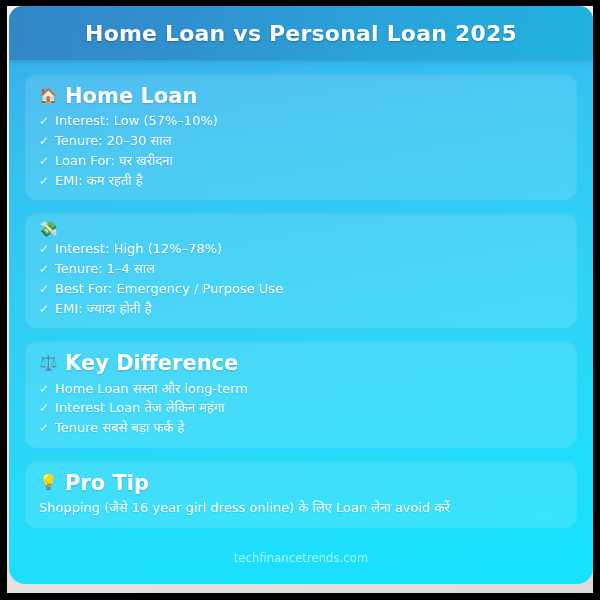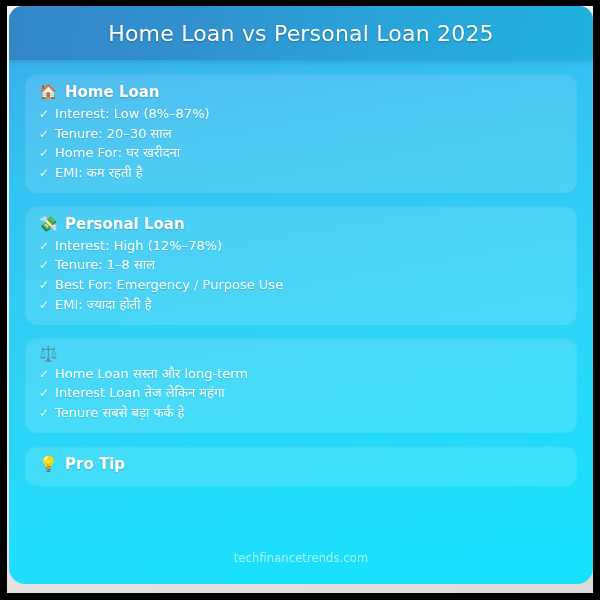--- a/index.html
+++ b/index.html
@@ -54,21 +54,21 @@
     background: linear-gradient(100deg, #3386c6 0%, #3190ce 30%, #2aa3d9 62%, #20b2dd 100%);
     border-radius: 13px 13px 0 0;
     display: flex;
     align-items: center;
     justify-content: center;
     box-shadow: 0 2px 5px rgba(0,0,0,0.12);
   }
   .header-title {
     color: #ffffff;
     font-size: 22px;
-    font-weight: normal;
+    font-weight: bold;
     letter-spacing: 0.2px;
     text-shadow: 0 1px 2px rgba(0,0,0,0.28);
     white-space: nowrap;
   }
 
   
   .body {
     position: relative;
     padding: 14px 16px 0 16px;
     height: 524px;
@@ -94,21 +94,21 @@
   }
   .card-emoji {
     font-size: 15px;
     line-height: 1;
     display: inline-block;
     width: 17px;
     text-align: center;
   }
   .card-title {
     color: #ffffff;
-    font-size: 15px;
+    font-size: 21px;
     font-weight: bold;
     text-shadow: 0 1px 2px rgba(0,0,0,0.18);
   }
 
   .bullet {
     display: flex;
     align-items: baseline;
     gap: 6px;
     color: #ffffff;
     font-size: 13px;
@@ -157,82 +157,83 @@
 
       <div class="body">
 
         <div class="card">
           <div class="card-head">
             <span class="card-emoji">🏠</span>
             <span class="card-title">Home Loan</span>
           </div>
           <div class="bullet">
             <span class="tick">✓</span>
-            <span class="bullet-text">Interest: Low (8%–87%)</span>
+            <span class="bullet-text">Interest: Low (57%–10%)</span>
           </div>
           <div class="bullet">
             <span class="tick">✓</span>
             <span class="bullet-text">Tenure: 20–30 साल</span>
           </div>
           <div class="bullet">
             <span class="tick">✓</span>
-            <span class="bullet-text">Home For: घर खरीदना</span>
+            <span class="bullet-text">Loan For: घर खरीदना</span>
           </div>
           <div class="bullet">
             <span class="tick">✓</span>
             <span class="bullet-text">EMI: कम रहती है</span>
           </div>
         </div>
 
         <div class="card">
           <div class="card-head">
             <span class="card-emoji">💸</span>
-            <span class="card-title">Personal Loan</span>
           </div>
           <div class="bullet">
             <span class="tick">✓</span>
             <span class="bullet-text">Interest: High (12%–78%)</span>
           </div>
           <div class="bullet">
             <span class="tick">✓</span>
-            <span class="bullet-text">Tenure: 1–8 साल</span>
+            <span class="bullet-text">Tenure: 1–4 साल</span>
           </div>
           <div class="bullet">
             <span class="tick">✓</span>
             <span class="bullet-text">Best For: Emergency / Purpose Use</span>
           </div>
           <div class="bullet">
             <span class="tick">✓</span>
             <span class="bullet-text">EMI: ज्यादा होती है</span>
           </div>
         </div>
 
         <div class="card">
           <div class="card-head">
             <span class="card-emoji">⚖️</span>
+            <span class="card-title">Key Difference</span>
           </div>
           <div class="bullet">
             <span class="tick">✓</span>
             <span class="bullet-text">Home Loan सस्ता और long-term</span>
           </div>
           <div class="bullet">
             <span class="tick">✓</span>
             <span class="bullet-text">Interest Loan तेज लेकिन महंगा</span>
           </div>
           <div class="bullet">
             <span class="tick">✓</span>
             <span class="bullet-text">Tenure सबसे बड़ा फर्क हे</span>
           </div>
         </div>
 
         <div class="card">
           <div class="card-head">
             <span class="card-emoji">💡</span>
             <span class="card-title">Pro Tip</span>
           </div>
+          <div class="tip-text">Shopping (जैसे 16 year girl dress online) के लिए Loan लेना avoid करें</div>
         </div>
 
         <div class="footer">
           <span class="footer-text">techfinancetrends.com</span>
         </div>
 
       </div>
     </div>
   </div>
 </div>

